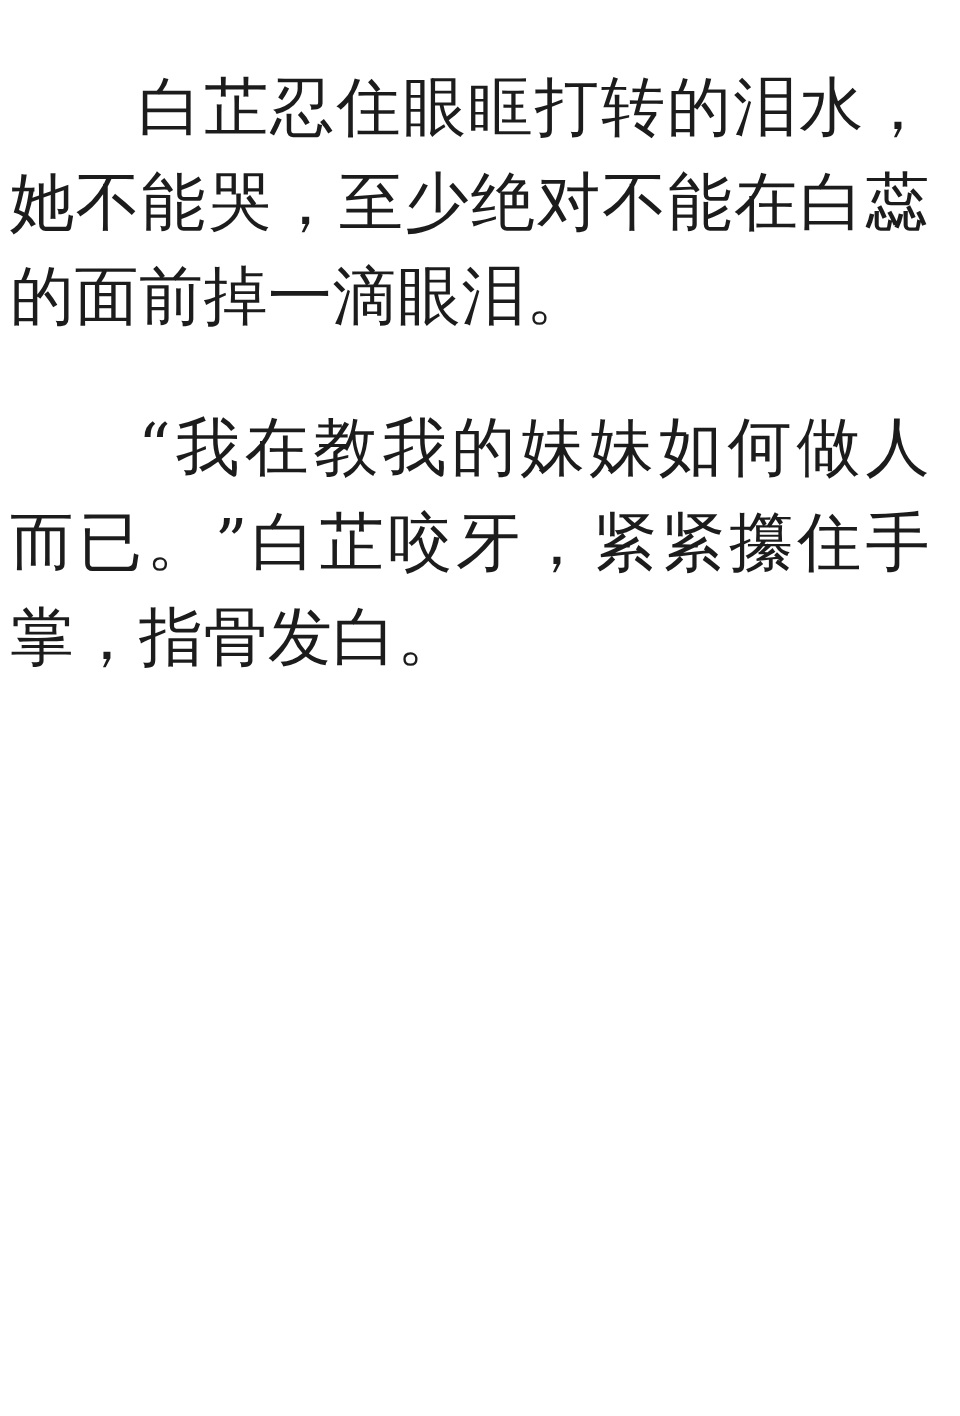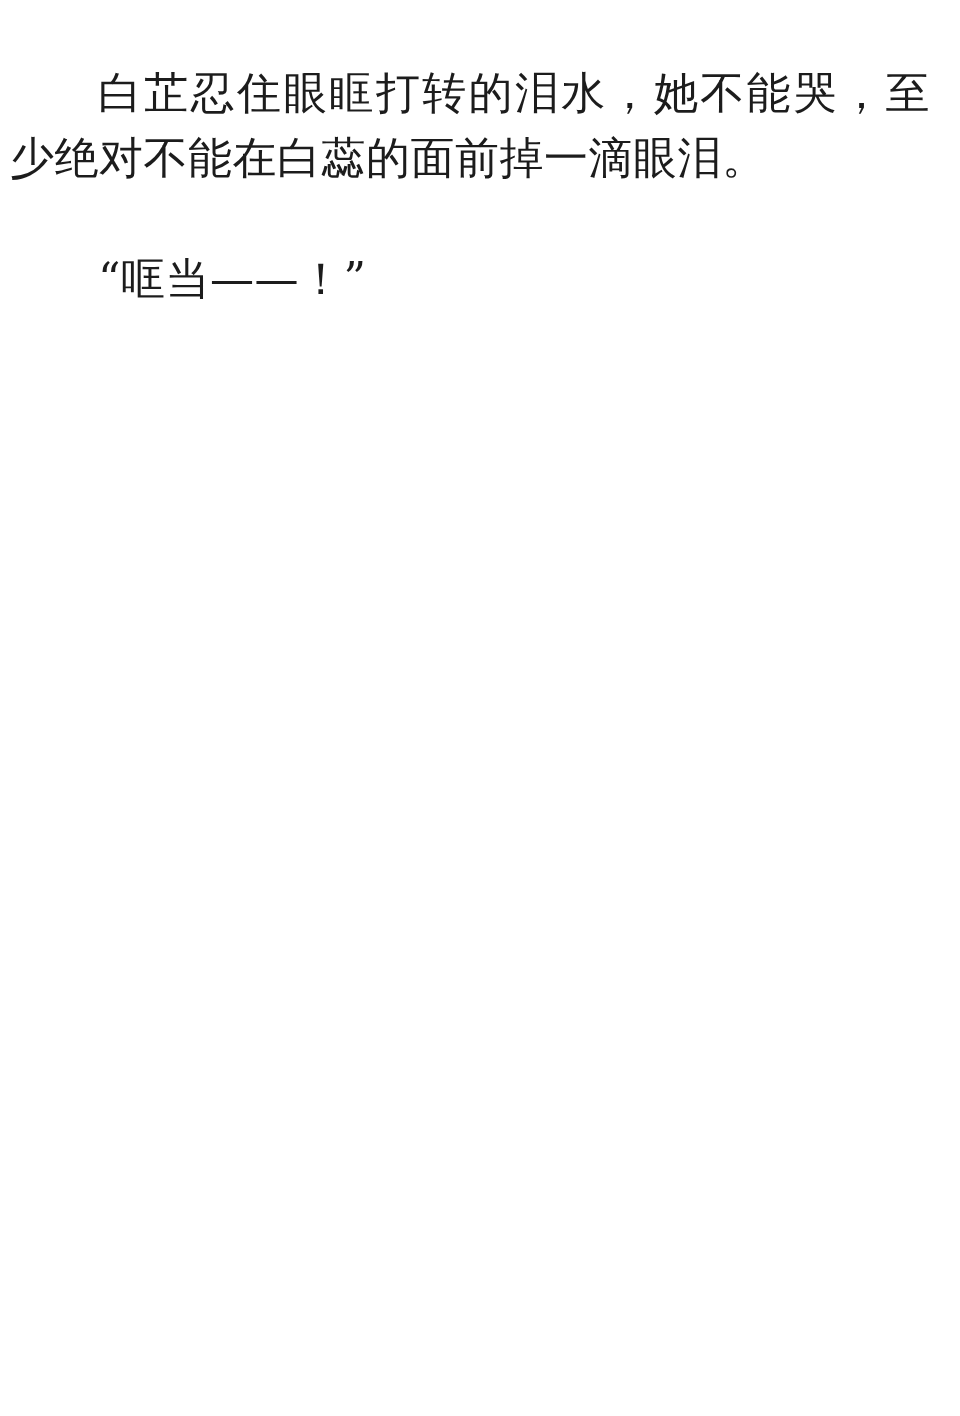--- a/index.html
+++ b/index.html
@@ -22,36 +22,36 @@
     position: relative;
   }
   .reader-body {
     display: block;
   }
   .para {
     margin: 0 0 56px 0;
     padding: 0;
     color: #1c1c1c;
     font-family: "DejaVu Serif", serif;
-    font-size: 44px;
+    font-size: 64px;
     line-height: 1.48;
     letter-spacing: 0.5px;
     text-indent: 2em;
     text-align: justify;
     text-justify: inter-character;
     font-weight: 400;
   }
   .para:last-child {
     margin-bottom: 0;
   }
   .para.centered-short {
     text-indent: 2em;
   }
 </style>
 </head>
 <body>
 
 <div class="page">
   <div class="reader-body">
     <p class="para">白芷忍住眼眶打转的泪水，她不能哭，至少绝对不能在白蕊的面前掉一滴眼泪。</p>
-    <p class="para centered-short">“哐当——！”</p>
+    <p class="para">“我在教我的妹妹如何做人而已。”白芷咬牙，紧紧攥住手掌，指骨发白。</p>
   </div>
 </div>
 
 </body></html>

